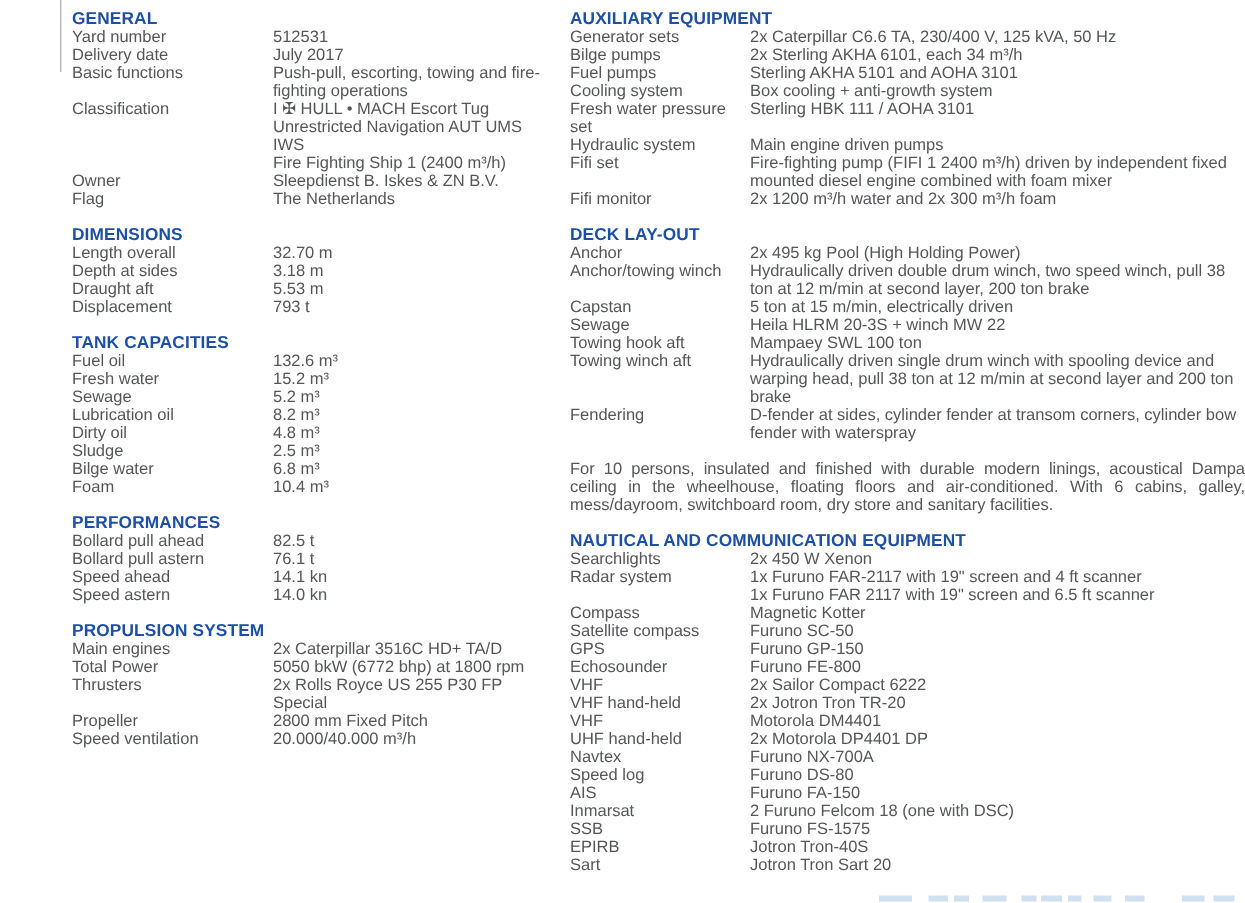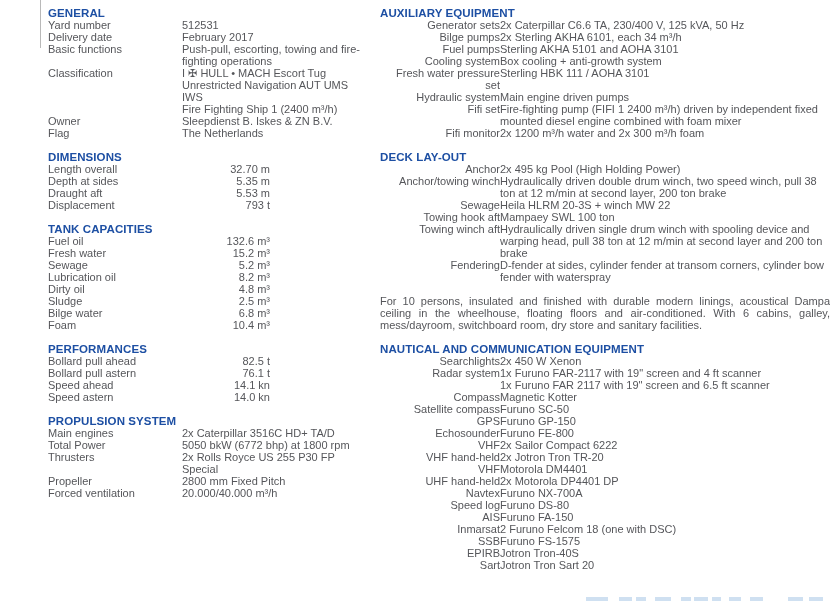--- a/index.html
+++ b/index.html
@@ -13,44 +13,44 @@
   .cols{display:flex;padding:7px 0 0 48px;}
   .col-left{width:322px;flex:none;}
   .col-right{width:450px;flex:none;margin-left:10px;}
   .section{margin-bottom:12px;}
   .section h2{
     margin:0;padding:0;font-size:11.5px;line-height:12px;
     font-weight:bold;color:#1d4fa3;letter-spacing:.1px;
   }
   .row{display:flex;align-items:flex-start;}
   .lbl{width:134px;flex:none;}
-  .col-right .lbl{width:120px;text-align:right;}
+  .col-right .lbl{width:120px;}
   .val{flex:1;white-space:pre-line;}
-  .section.num .val{flex:none;width:88px;text-align:right;white-space:nowrap;}
+  .section.num .val{flex:none;width:88px;white-space:nowrap;}
   .paragraph{text-align:justify;white-space:normal;}
   .left-rule{position:absolute;left:40px;top:0;width:1px;height:48px;background:#b9b9b9;}
   .crop-bars{position:absolute;left:0;top:597px;width:830px;height:5px;}
   .crop-bar{position:absolute;top:0;height:4px;background:#cfe0f1;}
 </style>
 </head>
 <body>
 
 <div class="page">
   <div class="left-rule"></div>
   <div class="cols">
     <div class="col-left" id="col-left">
         <div class="section">
           <h2>GENERAL</h2>
           <div class="row">
             <div class="lbl">Yard number</div>
             <div class="val">512531</div>
           </div>
           <div class="row">
             <div class="lbl">Delivery date</div>
-            <div class="val">February 2017</div>
+            <div class="val">July 2017</div>
           </div>
           <div class="row">
             <div class="lbl">Basic functions</div>
             <div class="val">Push-pull, escorting, towing and fire-
 fighting operations</div>
           </div>
           <div class="row">
             <div class="lbl">Classification</div>
             <div class="val">I ✠ HULL • MACH Escort Tug
 Unrestricted Navigation AUT UMS IWS
@@ -66,21 +66,21 @@
           </div>
         </div>
         <div class="section num">
           <h2>DIMENSIONS</h2>
           <div class="row">
             <div class="lbl">Length overall</div>
             <div class="val">32.70 m</div>
           </div>
           <div class="row">
             <div class="lbl">Depth at sides</div>
-            <div class="val">5.35 m</div>
+            <div class="val">3.18 m</div>
           </div>
           <div class="row">
             <div class="lbl">Draught aft</div>
             <div class="val">5.53 m</div>
           </div>
           <div class="row">
             <div class="lbl">Displacement</div>
             <div class="val">793 t</div>
           </div>
         </div>
@@ -150,21 +150,21 @@
           </div>
           <div class="row">
             <div class="lbl">Thrusters</div>
             <div class="val">2x Rolls Royce US 255 P30 FP Special</div>
           </div>
           <div class="row">
             <div class="lbl">Propeller</div>
             <div class="val">2800 mm Fixed Pitch</div>
           </div>
           <div class="row">
-            <div class="lbl">Forced ventilation</div>
+            <div class="lbl">Speed ventilation</div>
             <div class="val">20.000/40.000 m³/h</div>
           </div>
         </div>
       </div>
     <div class="col-right" id="col-right">
         <div class="section">
           <h2>AUXILIARY EQUIPMENT</h2>
           <div class="row">
             <div class="lbl">Generator sets</div>
             <div class="val">2x Caterpillar C6.6 TA, 230/400 V, 125 kVA, 50 Hz</div>
@@ -202,20 +202,24 @@
         <div class="section">
           <h2>DECK LAY-OUT</h2>
           <div class="row">
             <div class="lbl">Anchor</div>
             <div class="val">2x 495 kg Pool (High Holding Power)</div>
           </div>
           <div class="row">
             <div class="lbl">Anchor/towing winch</div>
             <div class="val">Hydraulically driven double drum winch, two speed winch, pull 38
 ton at 12 m/min at second layer, 200 ton brake</div>
+          </div>
+          <div class="row">
+            <div class="lbl">Capstan</div>
+            <div class="val">5 ton at 15 m/min, electrically driven</div>
           </div>
           <div class="row">
             <div class="lbl">Sewage</div>
             <div class="val">Heila HLRM 20-3S + winch MW 22</div>
           </div>
           <div class="row">
             <div class="lbl">Towing hook aft</div>
             <div class="val">Mampaey SWL 100 ton</div>
           </div>
           <div class="row">

